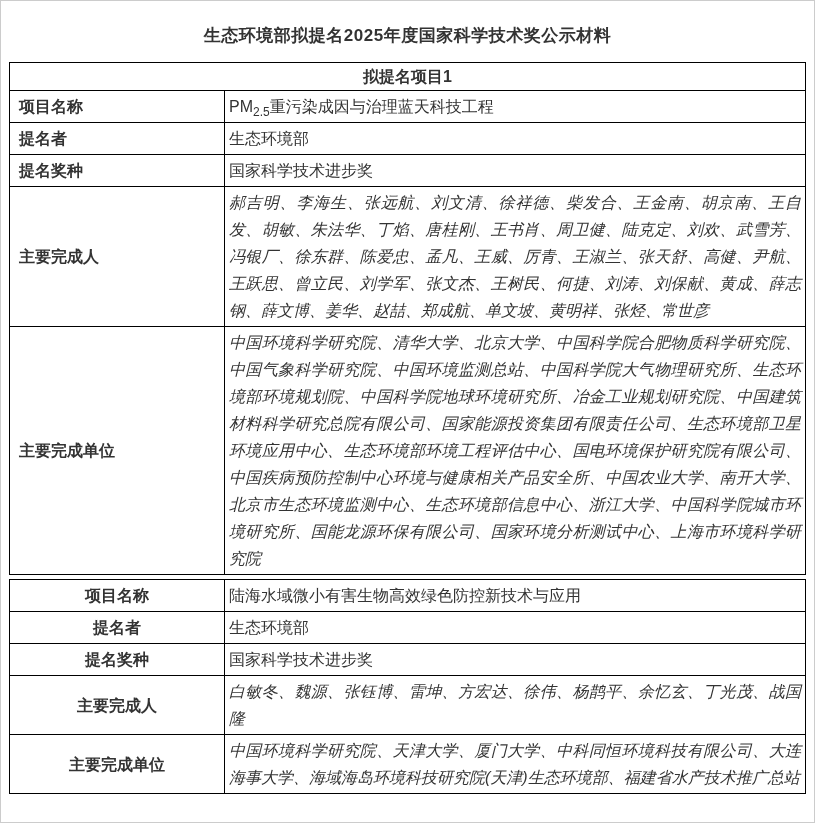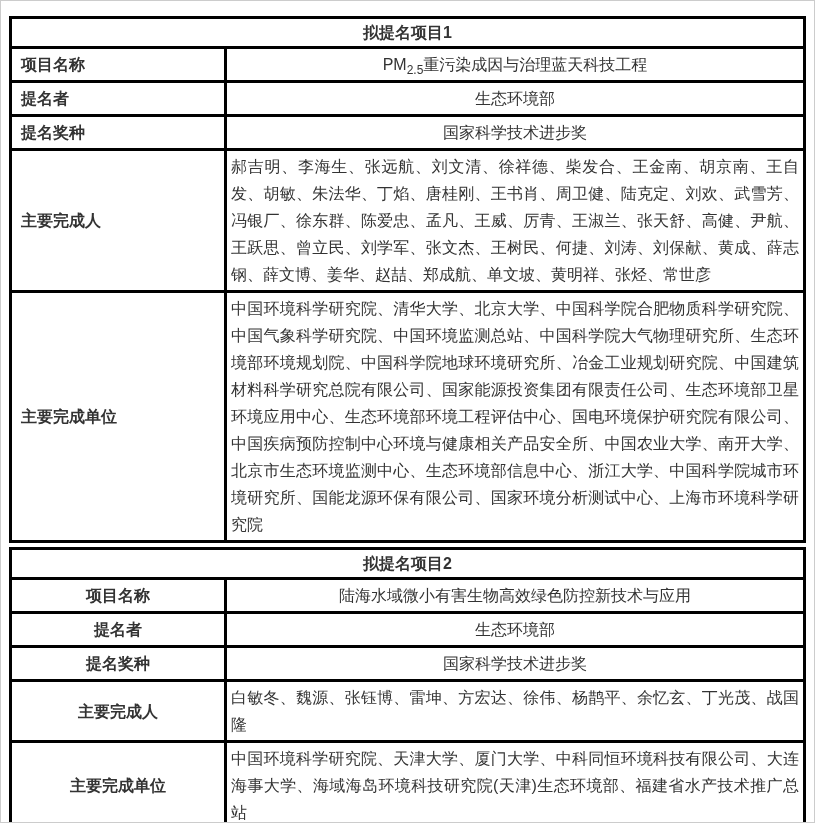--- a/index.html
+++ b/index.html
@@ -30,53 +30,55 @@
     width: 797px;
     margin: 0 auto;
     border-collapse: collapse;
     table-layout: fixed;
     font-size: 16px;
     color: #333333;
   }
   .award-table.first { margin-top: 15px; }
   .award-table.second { margin-top: 4px; }
   .award-table th, .award-table td {
-    border: 3px solid #000000;
+    border: 1px solid #000000;
     line-height: 27px;
     padding: 2px 4px;
     vertical-align: middle;
     box-sizing: border-box;
   }
   .award-table th {
     font-weight: bold;
     text-align: center;
     height: 27px;
     padding: 0;
   }
   .award-table col.label-col { width: 215px; }
   .label-cell { font-weight: bold; }
   .t1 .label-cell { text-align: left; padding-left: 9px; }
   .t2 .label-cell { text-align: center; }
-  .value-center { text-align: center; }
+  .value-center { }
   .value-flow {
     text-align: justify;
     text-justify: inter-ideograph;
     padding-left: 9px;
     padding-right: 9px;
+    font-style: italic;
   }
   sub.pm-sub {
     font-size: 12px;
     line-height: 0;
   }
 </style>
 </head>
 <body>
 
 <div class="viewport">
 
+  <h1 class="title">生态环境部拟提名2025年度国家科学技术奖公示材料</h1>
 
   <table class="award-table first t1">
     <colgroup>
         <col class="label-col">
         <col>
       </colgroup>
     <tbody>
       <tr>
         <th colspan="2">拟提名项目1</th>
       </tr>
@@ -103,23 +105,20 @@
     </tbody>
   </table>
 
   <table class="award-table second t2">
     <colgroup>
         <col class="label-col">
         <col>
       </colgroup>
     <tbody>
       <tr>
-        <th colspan="2">拟提名项目2</th>
-      </tr>
-      <tr>
         <td class="label-cell">项目名称</td>
         <td class="value-center">陆海水域微小有害生物高效绿色防控新技术与应用</td>
       </tr>
       <tr>
         <td class="label-cell">提名者</td>
         <td class="value-center">生态环境部</td>
       </tr>
       <tr>
         <td class="label-cell">提名奖种</td>
         <td class="value-center">国家科学技术进步奖</td>

